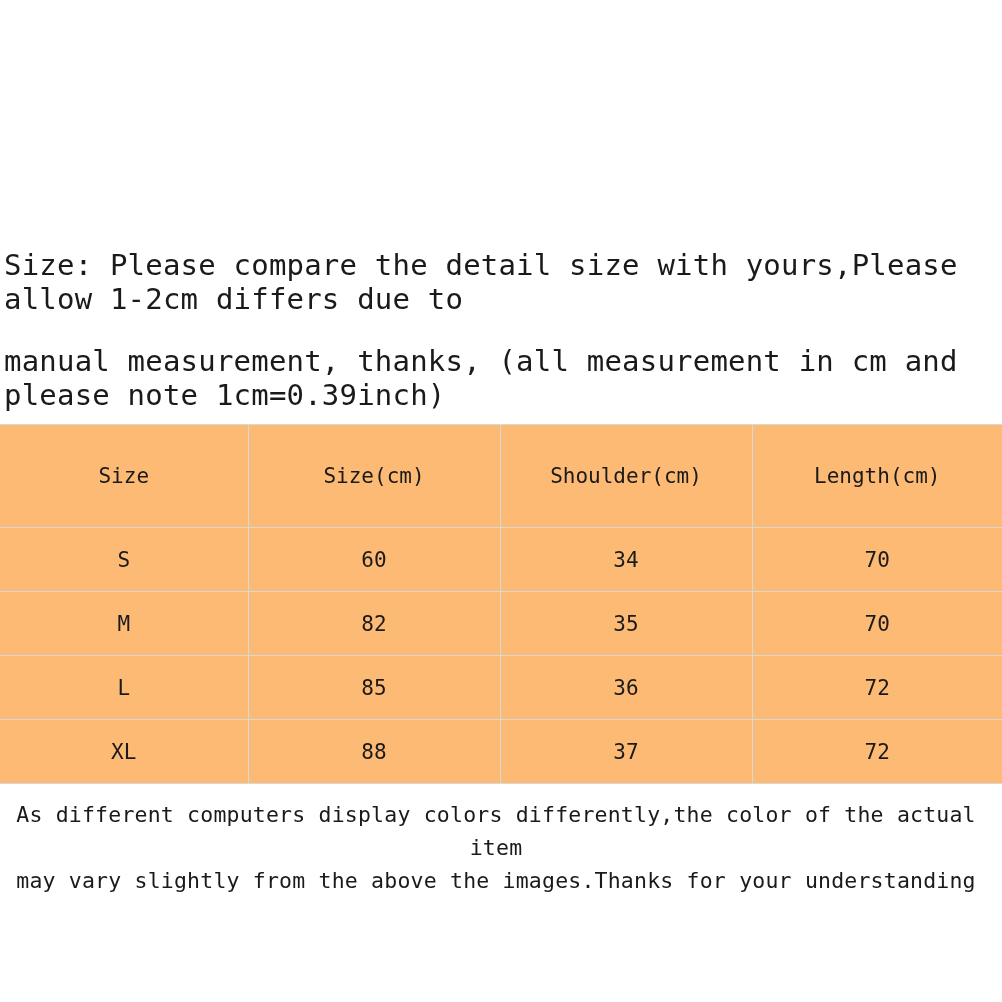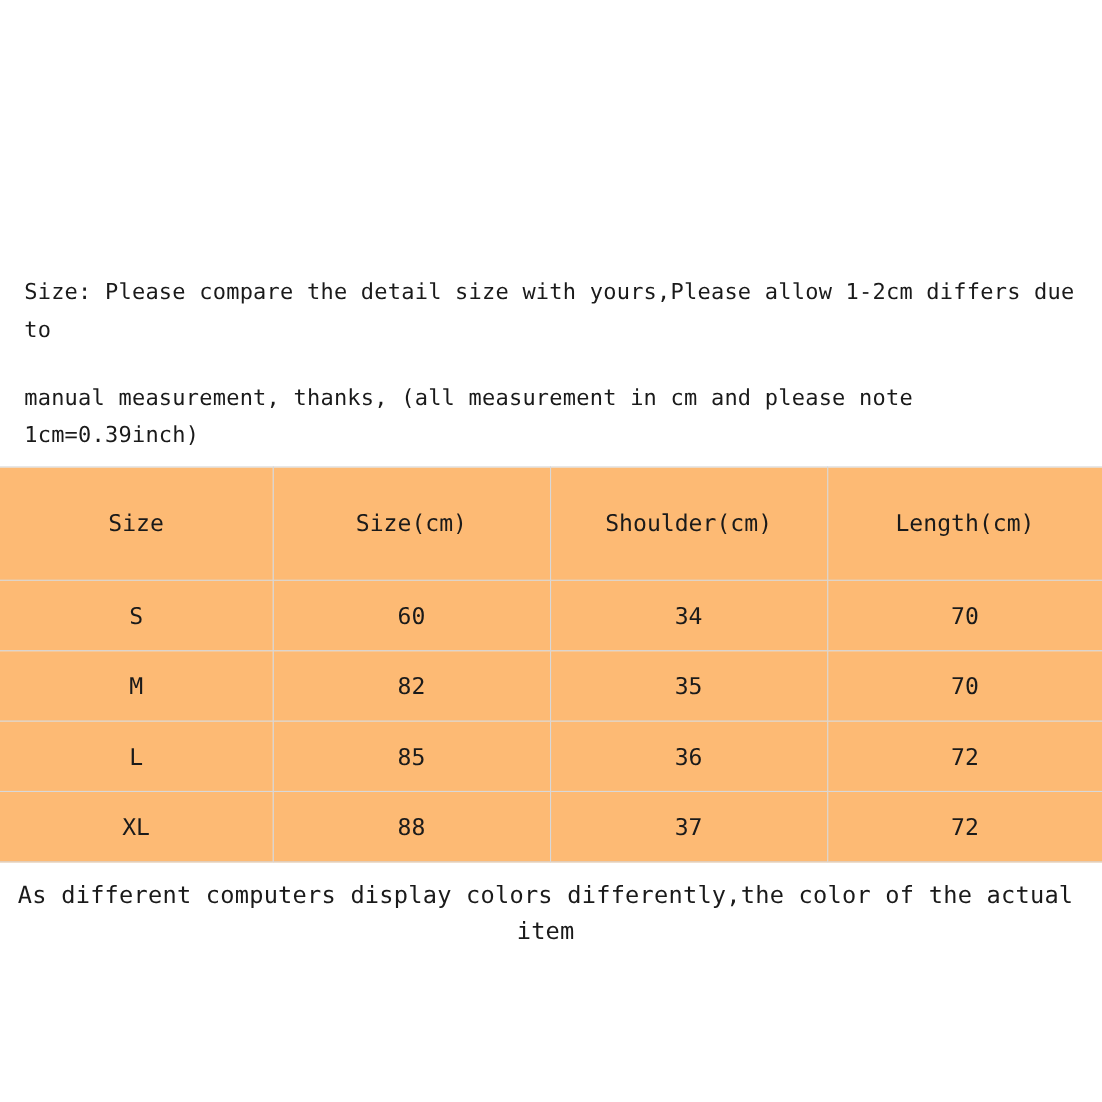--- a/index.html
+++ b/index.html
@@ -22,25 +22,25 @@
     height: 1002px;
     background: #ffffff;
   }
   .content {
     position: absolute;
     left: 0;
     top: 248px;
     width: 1002px;
   }
   .note-top {
-    font-size: 20px;
+    font-size: 29px;
     line-height: 34px;
     letter-spacing: 0.2px;
     color: #1a1a1a;
-    padding: 0 6px 0 22px;
+    padding: 0 6px 0 4px;
     text-align: left;
     white-space: pre-wrap;
   }
   .note-top .line2 {
     display: block;
     margin-top: 28px;
   }
   table.size-table {
     width: 1002px;
     border-collapse: collapse;
@@ -137,16 +137,16 @@
         </tr>
         <tr>
           <td>XL</td>
           <td>88</td>
           <td>37</td>
           <td>72</td>
         </tr>
       </tbody>
     </table>
 
-    <div class="note-bottom"><span>As different computers display colors differently,the color of the actual item</span></div>
+    <div class="note-bottom"><span>As different computers display colors differently,the color of the actual item</span><span class="lineb2">may vary slightly from the above the images.Thanks for your understanding</span></div>
 
   </div>
 </div>
 
 </body></html>

